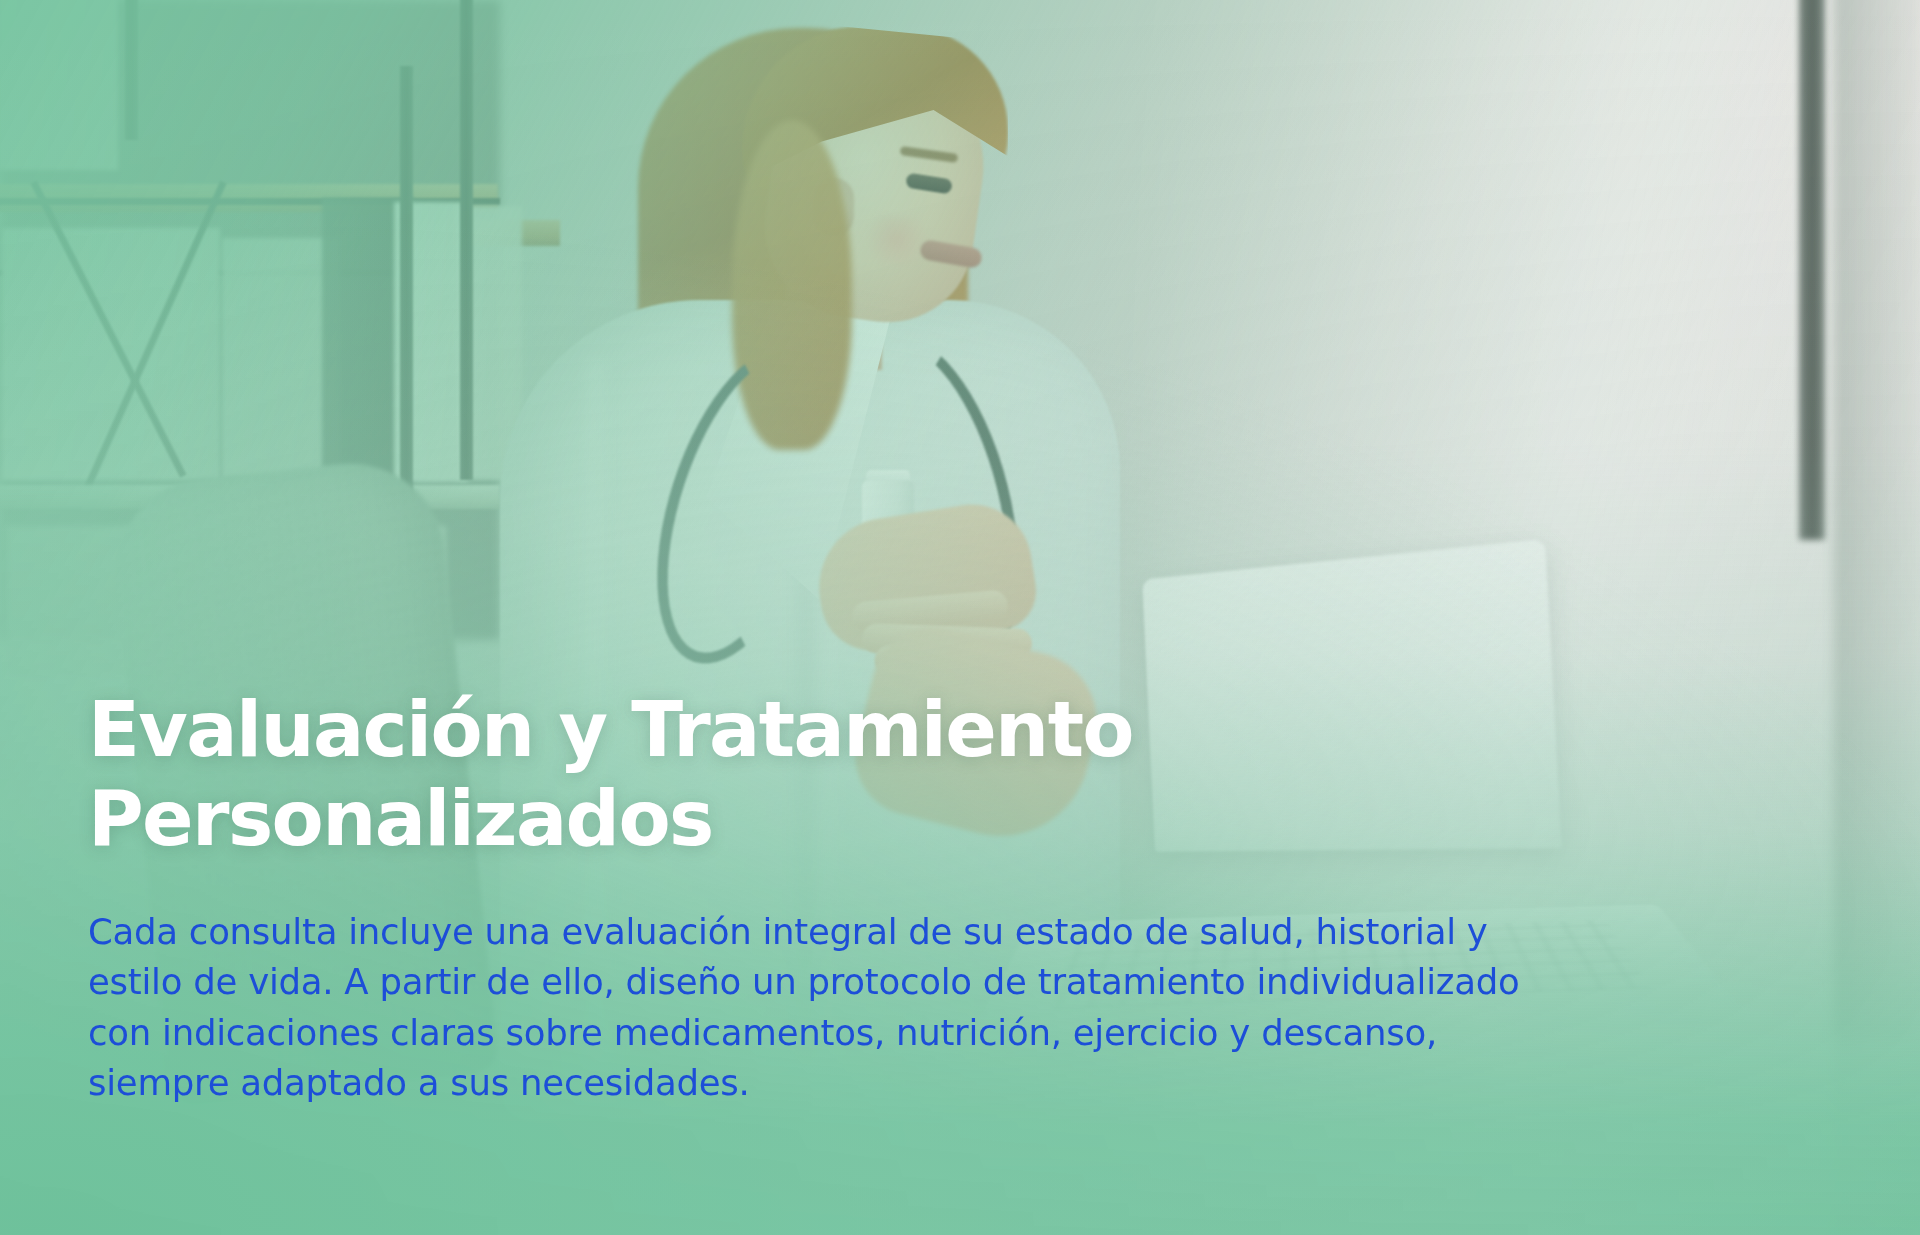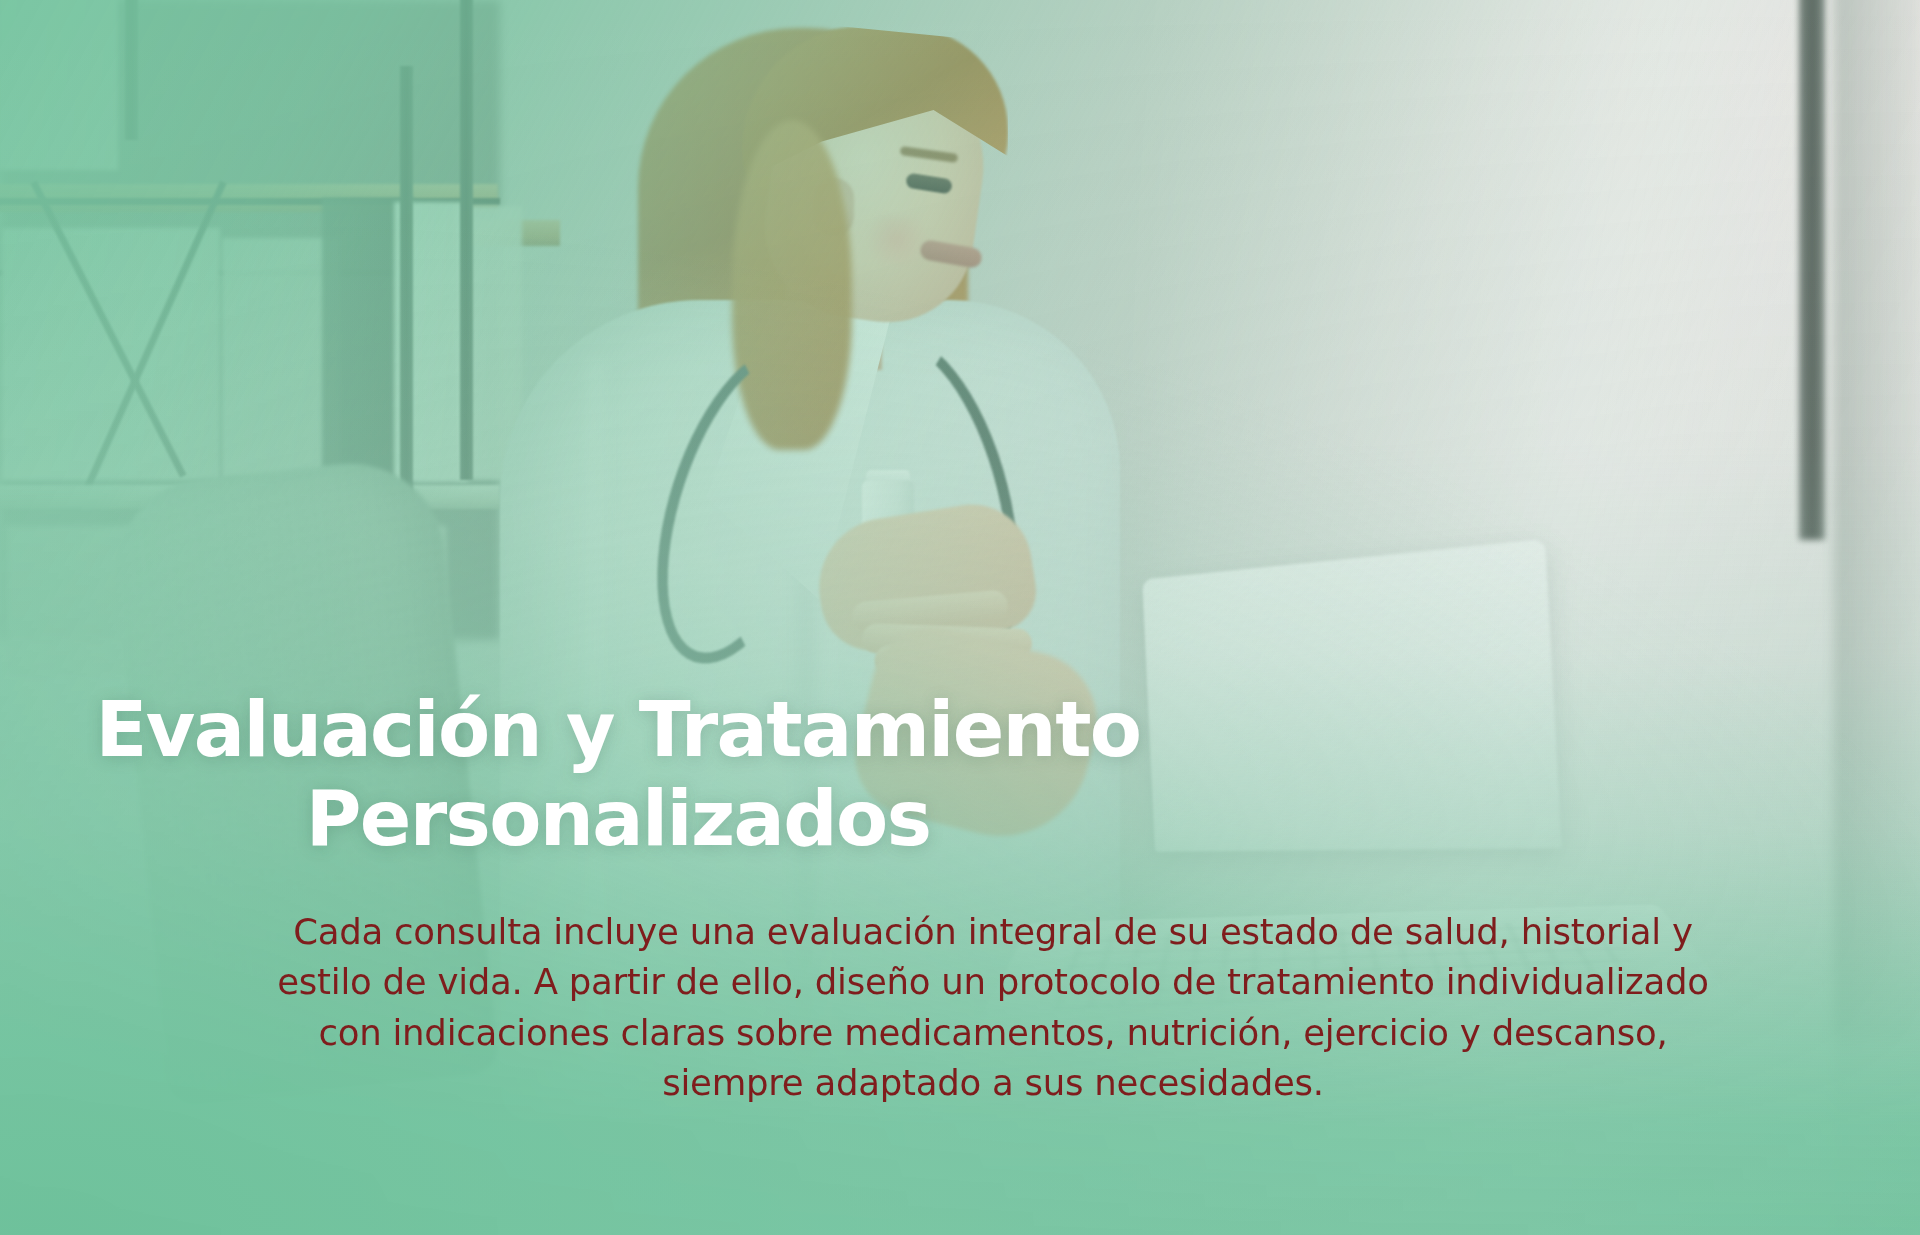--- a/index.html
+++ b/index.html
@@ -321,41 +321,41 @@
     position:absolute; inset:0;
     background:radial-gradient(135% 105% at 2% 100%,
       rgba(110,193,155,.92) 0%,
       rgba(126,199,166,.52) 32%,
       rgba(160,209,186,.18) 58%,
       rgba(255,255,255,0) 80%);
   }
 
   
   .copy {
-    position:absolute; left:88px; top:686px; width:1812px;text-align:center;
+    position:absolute; left:88px; top:686px; width:1812px;
   }
   .headline {
     font-family:"DejaVu Sans", sans-serif;
     font-weight:700;
     font-size:76px;
     line-height:1.165;
     letter-spacing:-1.6px;
     color:#ffffff;
     white-space:pre-line;
     text-shadow:0 2px 16px rgba(46,88,70,.22);
     margin:0 0 44px 0;
     max-width:1060px;
   }
   .body-copy {
     font-family:"DejaVu Sans", sans-serif;
     font-weight:400;
     font-size:35.5px;
     line-height:1.415;
     letter-spacing:-.25px;
-    color:#7f1d1d;
+    color:#1d4ed8;
     white-space:pre-line;
     max-width:1810px;
   }
 </style>
 </head>
 <body>
 
 <div class="hero">
 
   <div class="photo">

